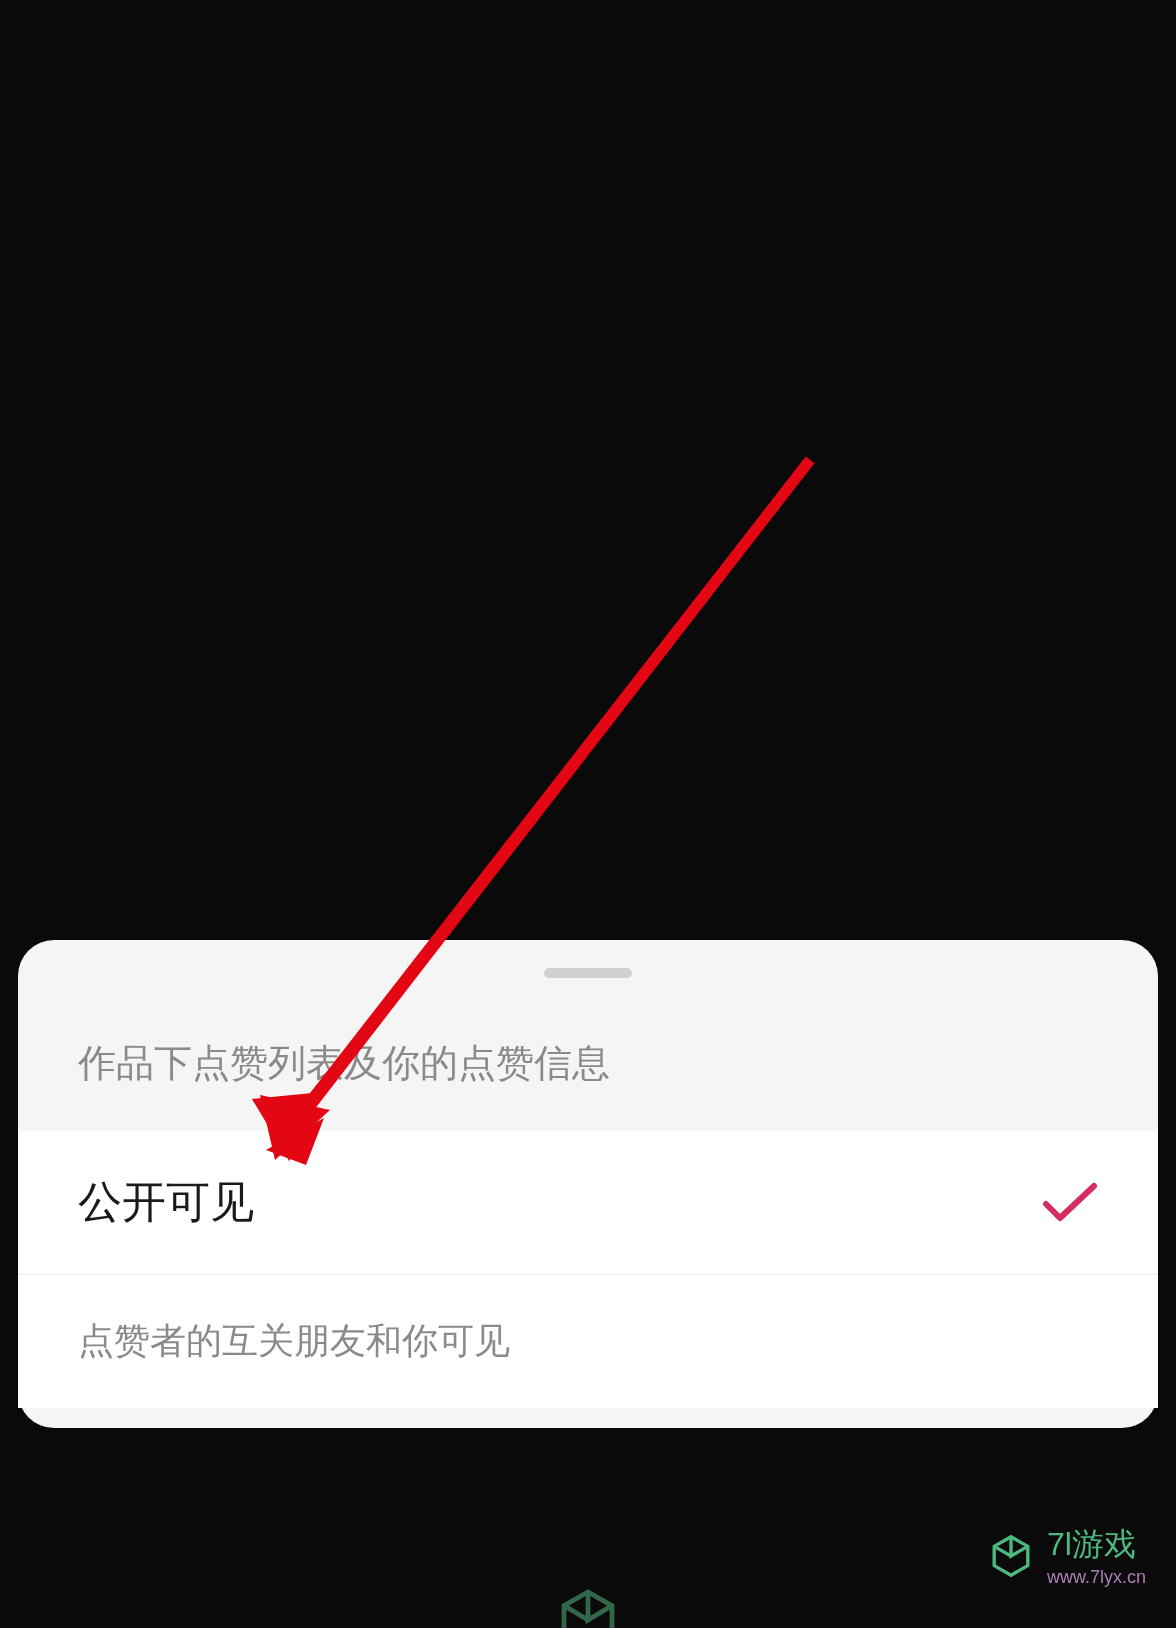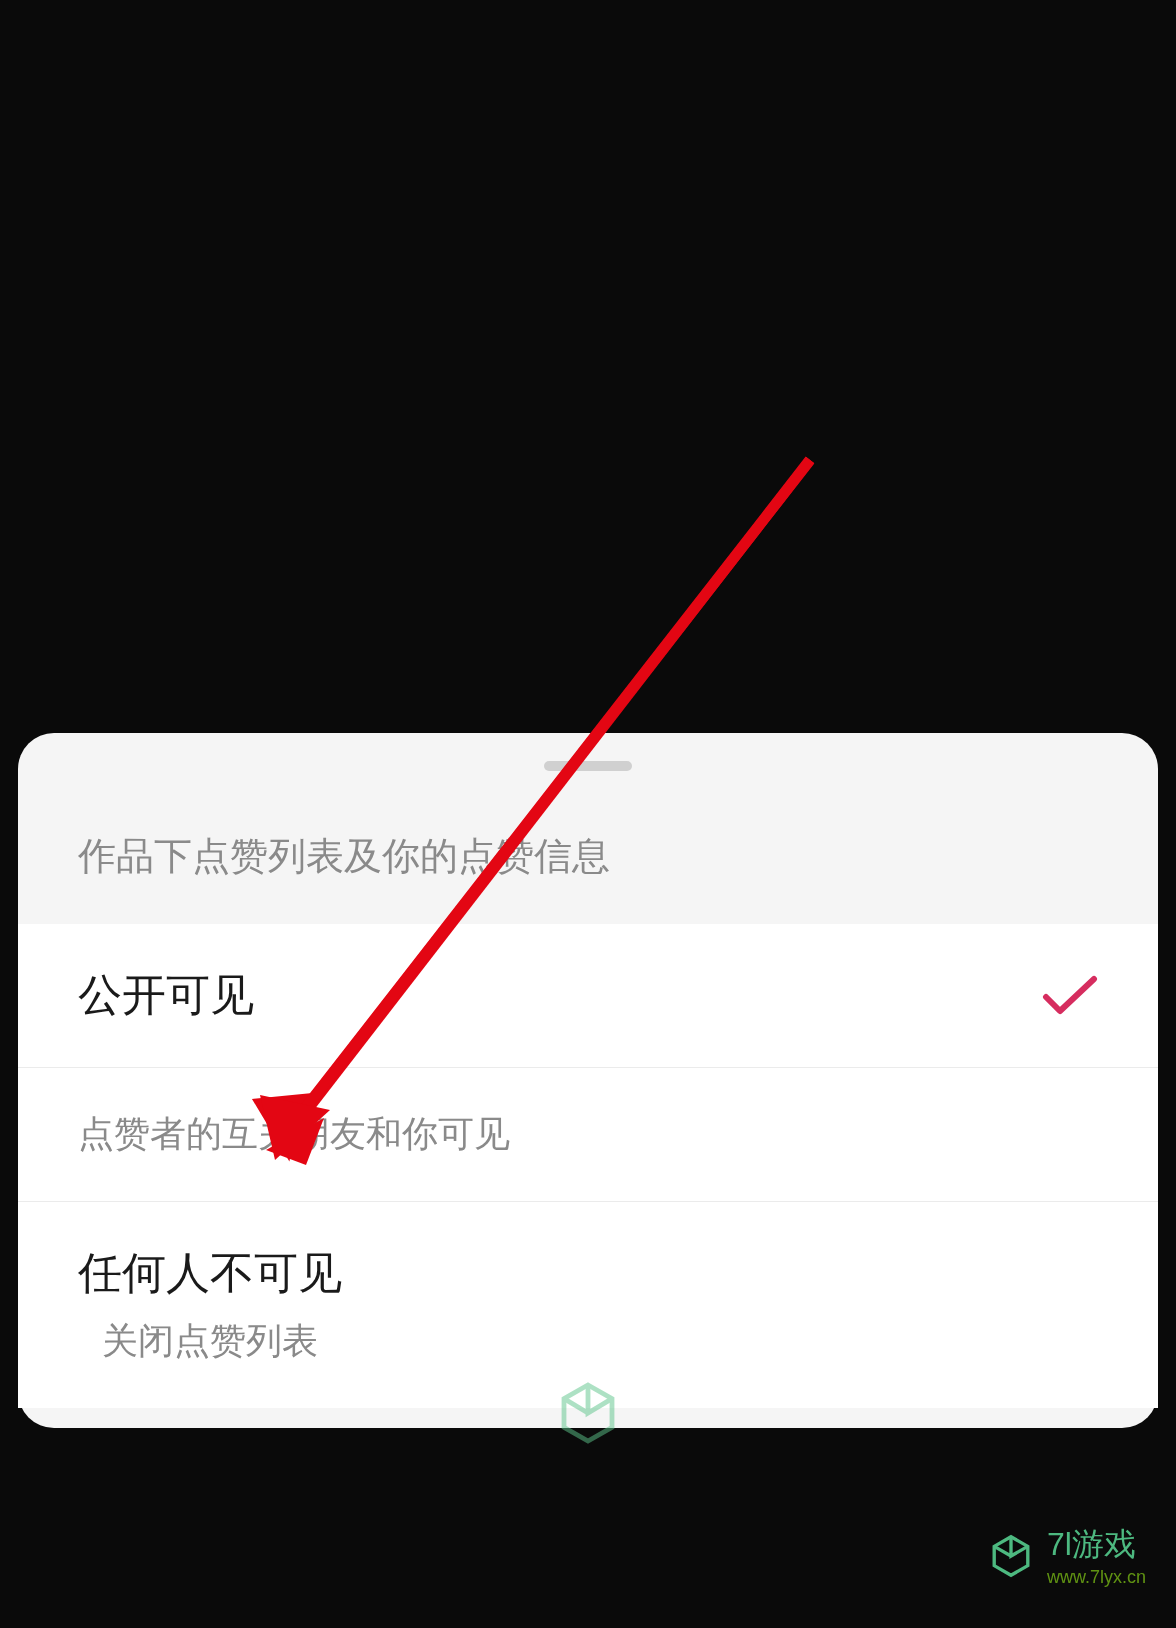--- a/index.html
+++ b/index.html
@@ -129,21 +129,21 @@
     }
     
     .bottom-watermark-title {
       font-size: 32px;
       color: #4db980;
       font-weight: 500;
     }
     
     .bottom-watermark-url {
       font-size: 18px;
-      color: #84cc16;
+      color: #f0abfc;
       opacity: 0.7;
     }
     
     .bottom-watermark-icon {
       width: 48px;
       height: 48px;
     }
   </style>
 </head>
 <body>
@@ -175,26 +175,20 @@
         </svg>
       </div>
     </div>
 
     <div class="option-item">
       <div class="option-content">
         <div class="option-description">点赞者的互关朋友和你可见</div>
       </div>
     </div>
 
-    <div class="option-item">
-      <div class="option-content">
-        <div class="option-label">任何人不可见</div>
-        <div class="option-description">关闭点赞列表</div>
-      </div>
-    </div>
 
   </div>
 </div>
 
 <svg class="arrow-overlay" viewBox="0 0 1176 1628">
   <defs>
     <marker id="arrowhead" markerWidth="12" markerHeight="12" refX="2" refY="6" orient="auto">
       <polygon points="0 0, 12 6, 0 12" fill="#e30613"></polygon>
     </marker>
   </defs>

